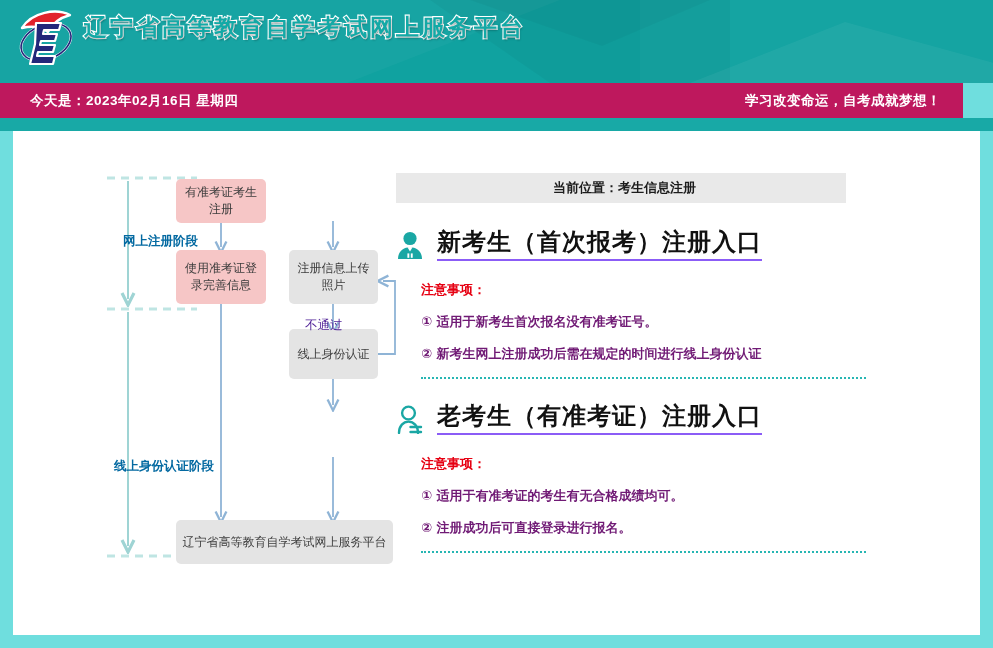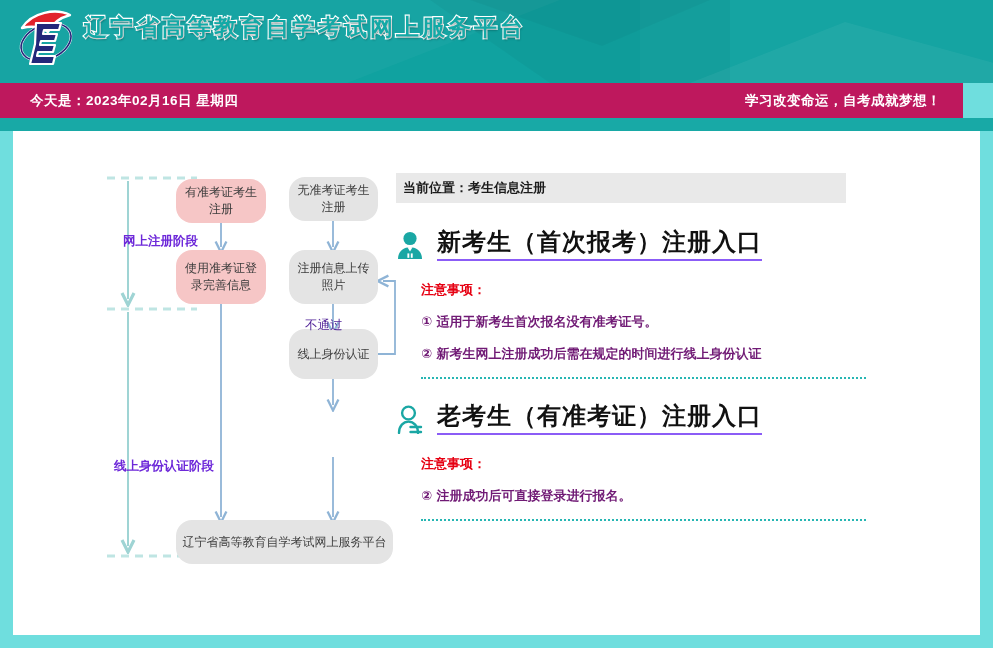--- a/index.html
+++ b/index.html
@@ -110,32 +110,32 @@
     left: 84px; top: 40px;
     width: 300px; height: 440px;
   }
   #flowchart svg { display: block; }
   .fc-box {
     position: absolute;
     display: flex;
     align-items: center;
     justify-content: center;
     text-align: center;
-    border-radius: 16px;
+    border-radius: 5px;
     font-size: 12px;
     line-height: 17px;
     color: #3d3d3d;
     font-family: "DejaVu Sans", "Liberation Sans", sans-serif;
     padding: 2px 6px;
   }
   .fc-box.pink { background: #f6c6c6; }
   .fc-box.gray { background: #e4e4e4; }
   .stage-label {
     position: absolute;
-    color: #6d28d9;
+    color: #0369a1;
     font-size: 12.5px;
     font-weight: bold;
     white-space: nowrap;
     font-family: Liberation Sans, sans-serif;
     padding-left: 16px;
   }
   .edge-label {
     position: absolute;
     color: #4c1d95;
     font-size: 12.5px;
@@ -151,20 +151,21 @@
   }
   #breadcrumb-bar {
     width: 450px; height: 30px;
     background: #e9e9e9;
     display: flex; align-items: center;
     padding-left: 7px;
     font-size: 13px;
     font-weight: bold;
     color: #1c1c1c;
     font-family: "DejaVu Sans", "Liberation Sans", sans-serif;
+    justify-content: center;
   }
   .entry-block { position: relative; }
   .entry-head {
     display: flex;
     align-items: center;
     gap: 13px;
   }
   .entry-icon { width: 28px; height: 30px; flex: none; }
   .entry-title {
     font-size: 24px;
@@ -263,23 +264,20 @@
         <line x1="236" y1="208" x2="236" y2="234" stroke="#8fb4d6" stroke-width="1.8" marker-end="url(#ar-blue)"></line>
         <line x1="236" y1="286" x2="236" y2="346" stroke="#8fb4d6" stroke-width="1.8" marker-end="url(#ar-blue)"></line>
 
         <path d="M281 183 L298 183 L298 110 L286 110" fill="none" stroke="#8fb4d6" stroke-width="1.8" marker-end="url(#ar-blue)"></path>
       </svg>
 
       <div class="fc-box pink" style="left:79px; top:8px; width:90px; height:44px;">
         <span>有准考证考生注册</span>
       </div>
 
-      <div class="fc-box gray" style="left:192px; top:6px; width:89px; height:44px;">
-        <span>无准考证考生注册</span>
-      </div>
 
       <div class="fc-box pink" style="left:79px; top:79px; width:90px; height:54px;">
         <span>使用准考证登录完善信息</span>
       </div>
 
       <div class="fc-box gray" style="left:192px; top:79px; width:89px; height:54px;">
         <span>注册信息上传照片</span>
       </div>
 
       <div class="fc-box gray" style="left:192px; top:158px; width:89px; height:50px;">
@@ -333,20 +331,21 @@
               <path d="M3 29 C3 21.8, 7.4 17.6, 12.5 17.6 C17.6 17.6, 22 21.8, 22 29" fill="none" stroke="#1aa7a4" stroke-width="2.4" stroke-linecap="round"></path>
               <line x1="14.5" y1="23" x2="25" y2="23" stroke="#1aa7a4" stroke-width="2.4" stroke-linecap="round"></line>
               <line x1="14.5" y1="28" x2="25" y2="28" stroke="#1aa7a4" stroke-width="2.4" stroke-linecap="round"></line>
             </svg>
           </span>
           <span class="entry-title">老考生（有准考证）注册入口</span>
         </div>
 
         <div class="notice-list">
           <div class="notice-heading">注意事项：</div>
+          <div class="notice-item">① 适用于有准考证的考生有无合格成绩均可。</div>
           <div class="notice-item">② 注册成功后可直接登录进行报名。</div>
           <div class="dotted-sep"></div>
         </div>
       </div>
 
     </div>
   </div>
 </div>
 
 </body></html>

